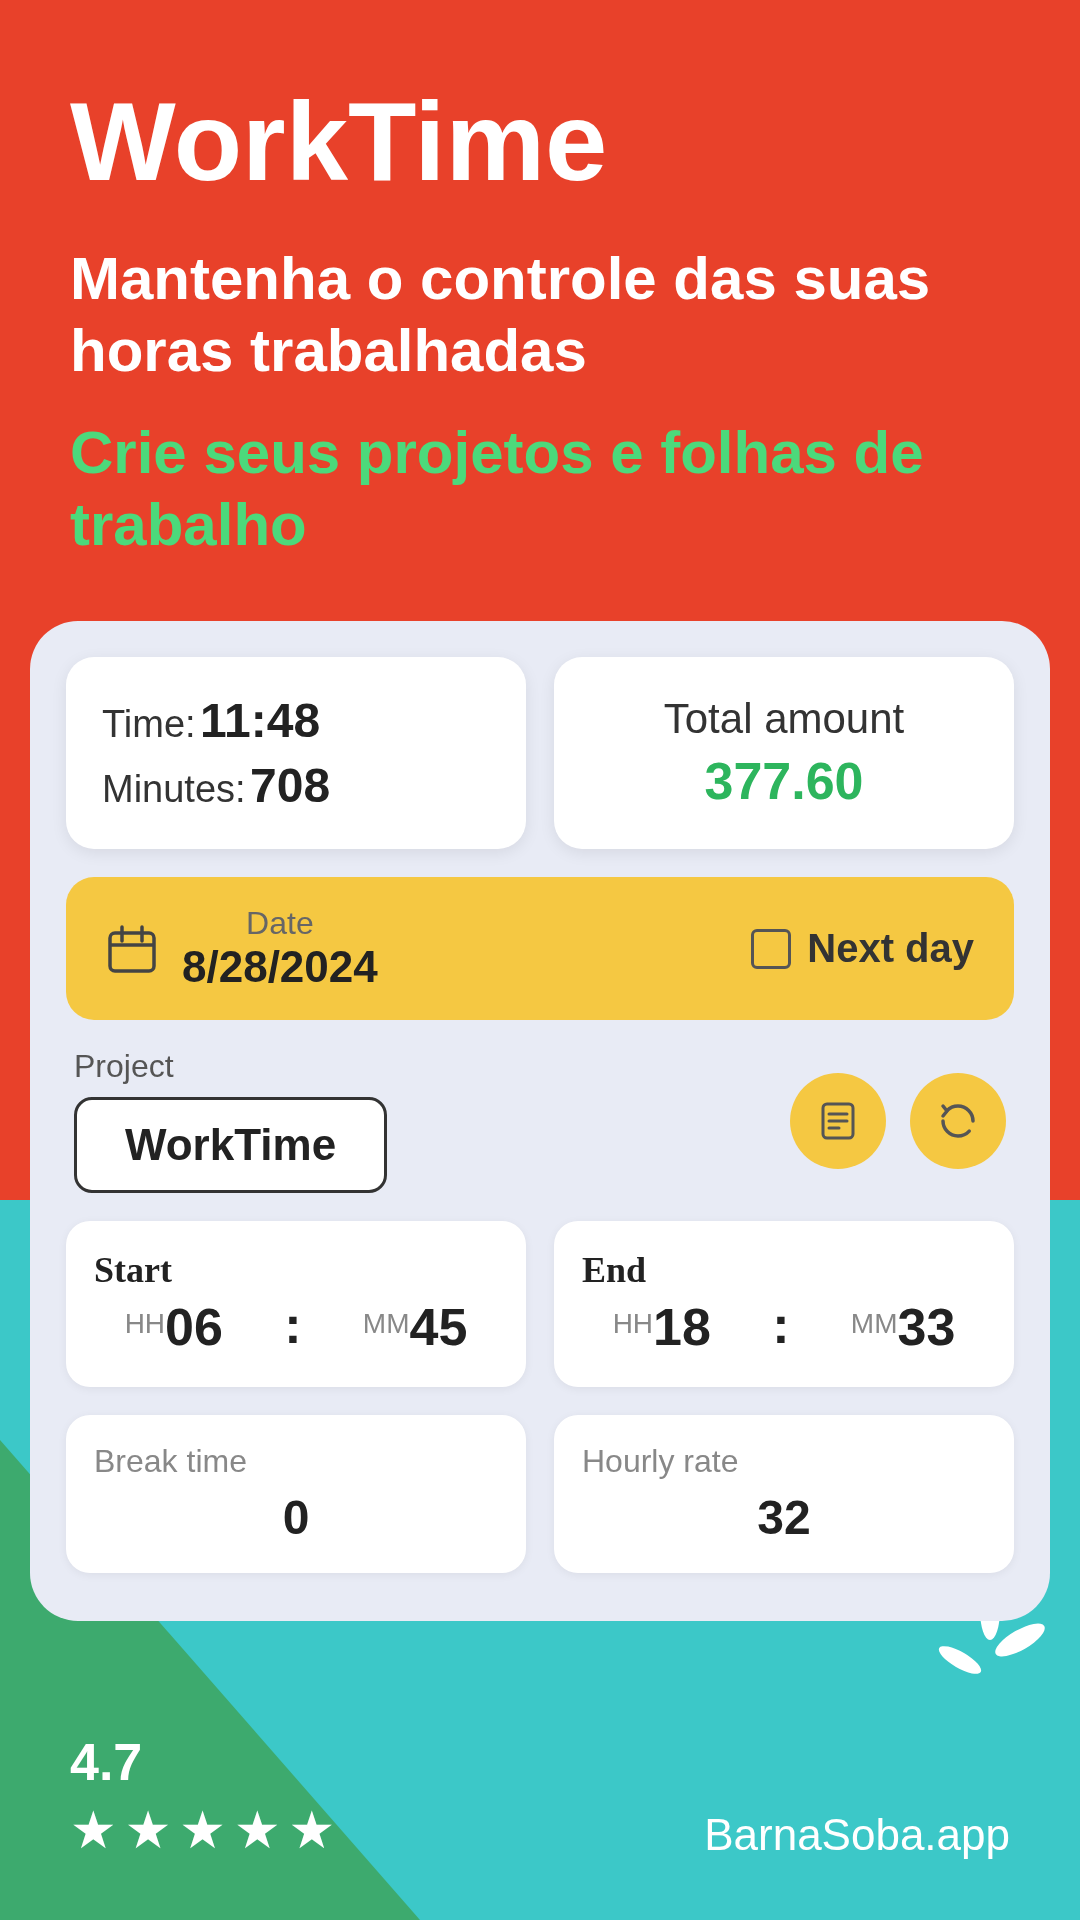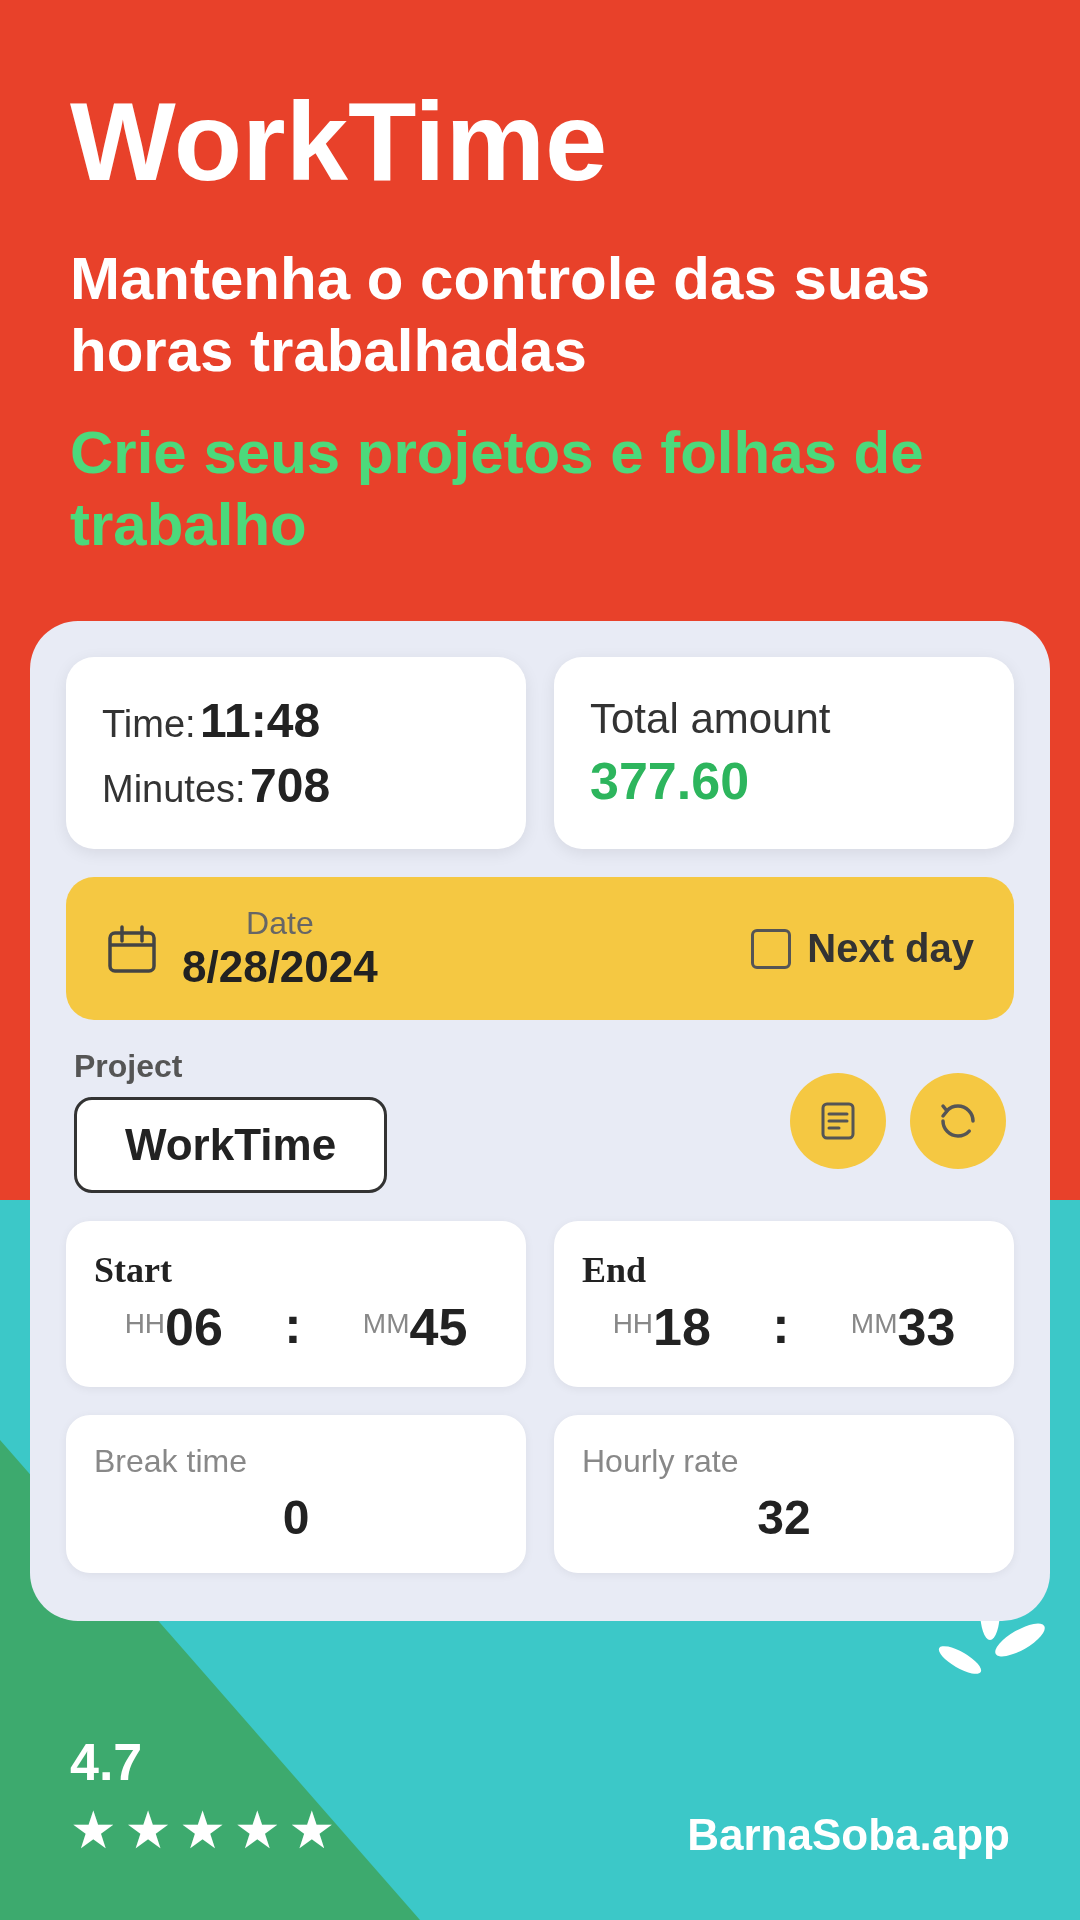--- a/index.html
+++ b/index.html
@@ -97,21 +97,21 @@
     }
 
     .total-box {
       flex: 1;
       background: #fff;
       border-radius: 28px;
       padding: 36px 36px;
       box-shadow: 0 4px 16px rgba(0,0,0,0.08);
       display: flex;
       flex-direction: column;
-      align-items: flex-start;
+      align-items: center;
       justify-content: center;
     }
 
     .total-label {
       font-size: 42px;
       color: #333;
       font-weight: 400;
       margin-bottom: 8px;
     }
 
@@ -192,21 +192,21 @@
     }
 
     .project-group {
       display: flex;
       flex-direction: column;
     }
 
     .project-label {
       font-size: 32px;
       color: #555;
-      font-weight: 700;
+      font-weight: 400;
       margin-bottom: 12px;
     }
 
     .project-button {
       background: #fff;
       border: 3px solid #333;
       border-radius: 18px;
       padding: 20px 48px;
       font-size: 44px;
       font-weight: 700;
@@ -347,21 +347,21 @@
       gap: 8px;
     }
 
     .star {
       font-size: 52px;
       color: #fff;
     }
 
     .brand-name {
       font-size: 44px;
-      font-weight: 700;
+      font-weight: 400;
       color: #fff;
       margin-left: 28px;
     }
 
     
     .deco-splash {
       position: absolute;
     }
 
     

